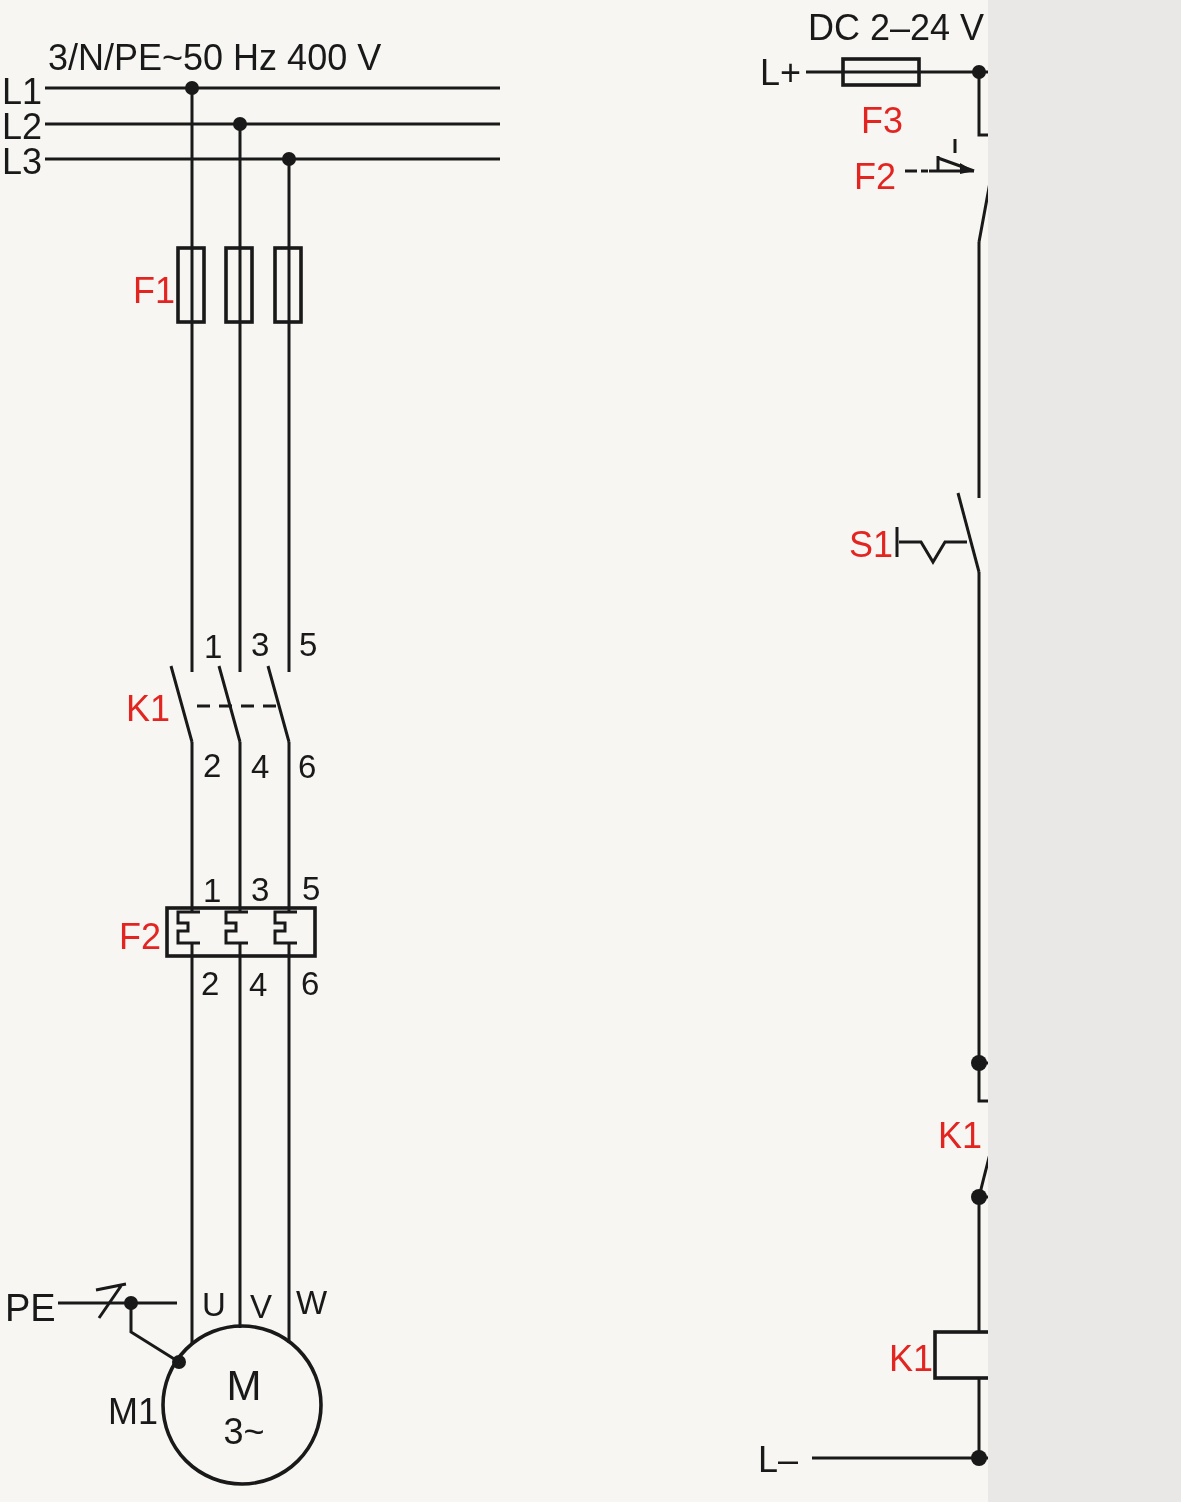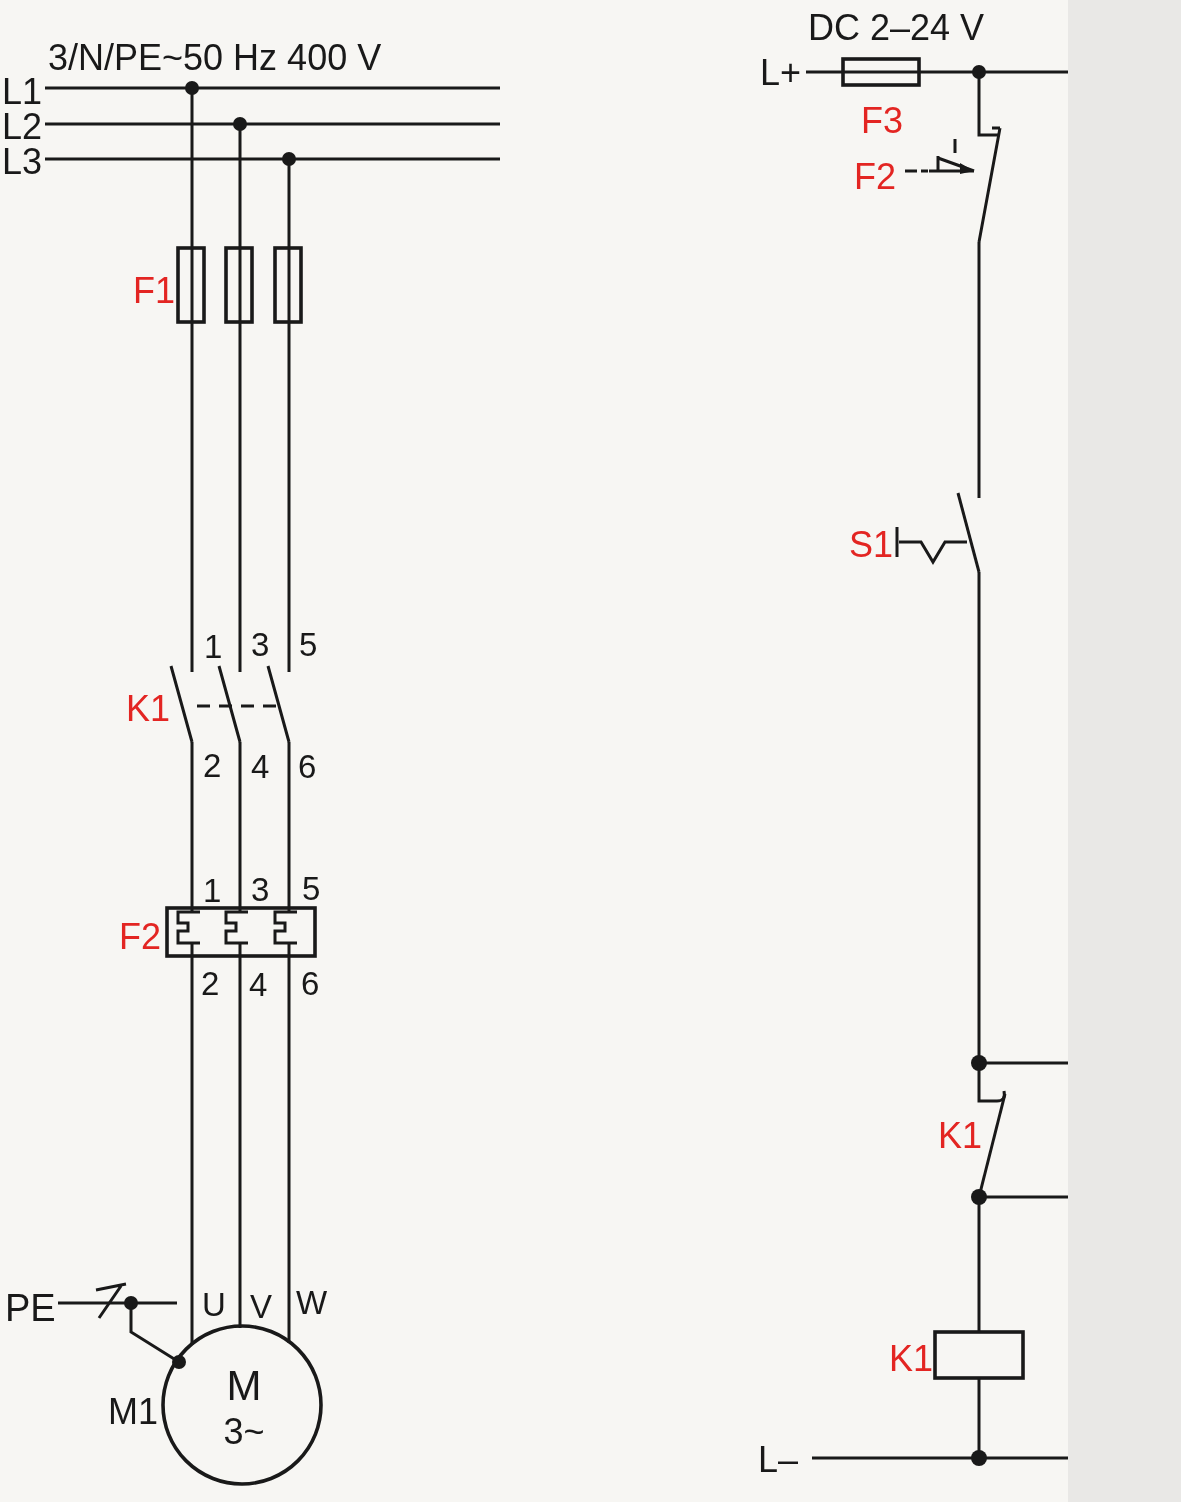--- a/index.html
+++ b/index.html
@@ -1,19 +1,19 @@
 <!DOCTYPE html>
 <html><head>
 <meta charset="utf-8">
 <style>
   html,body{margin:0;padding:0;}
   body{background:#e9e8e6;}
   #stage{
     position:relative;
-    width:1068px;height:1502px;
+    width:988px;height:1502px;
     background:var(--paper,#f7f6f3);
     overflow:hidden;
     font-family:"Liberation Sans",sans-serif;
   }
   svg{display:block;}
   .ln{stroke:var(--ink,#191919);stroke-width:3;fill:none;stroke-linecap:butt;}
   .ln-thick{stroke:var(--ink,#191919);stroke-width:3.6;fill:none;}
   .box{stroke:var(--ink,#191919);stroke-width:3.6;fill:none;}
   .dash{stroke:var(--ink,#191919);stroke-width:3;fill:none;stroke-dasharray:13 9;}
   .dot{fill:var(--ink,#191919);stroke:none;}

